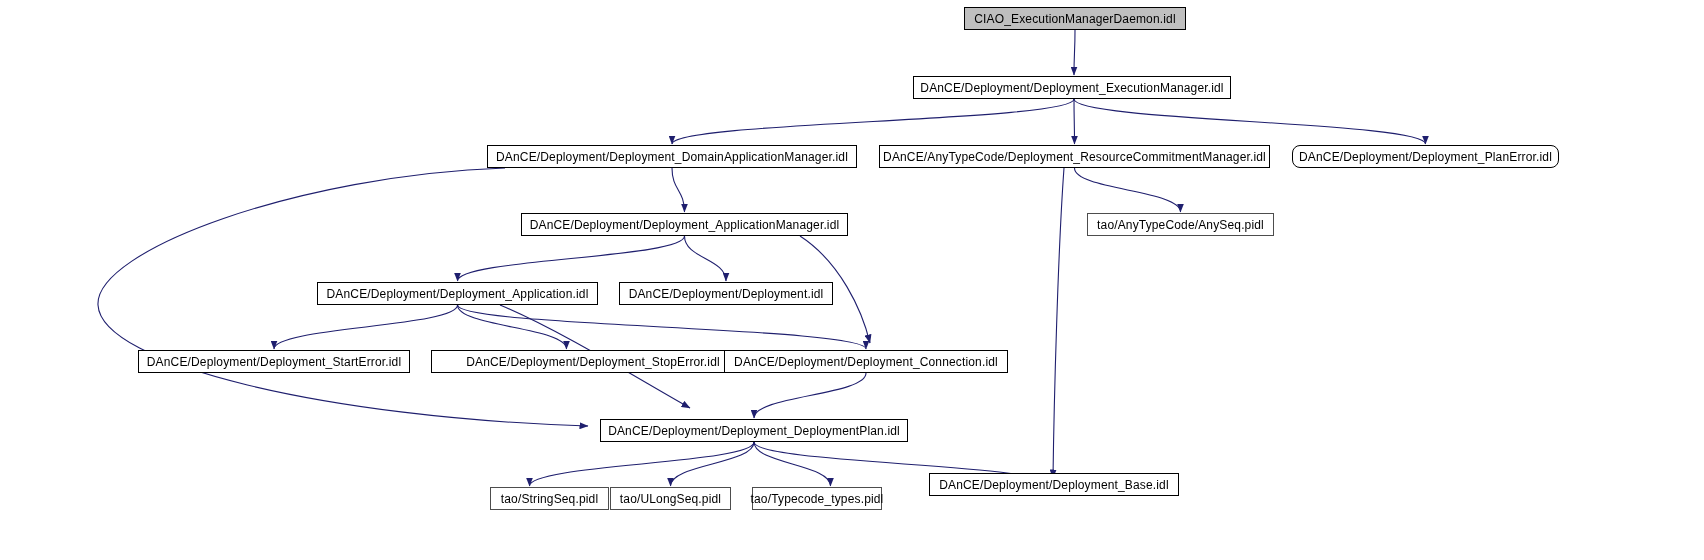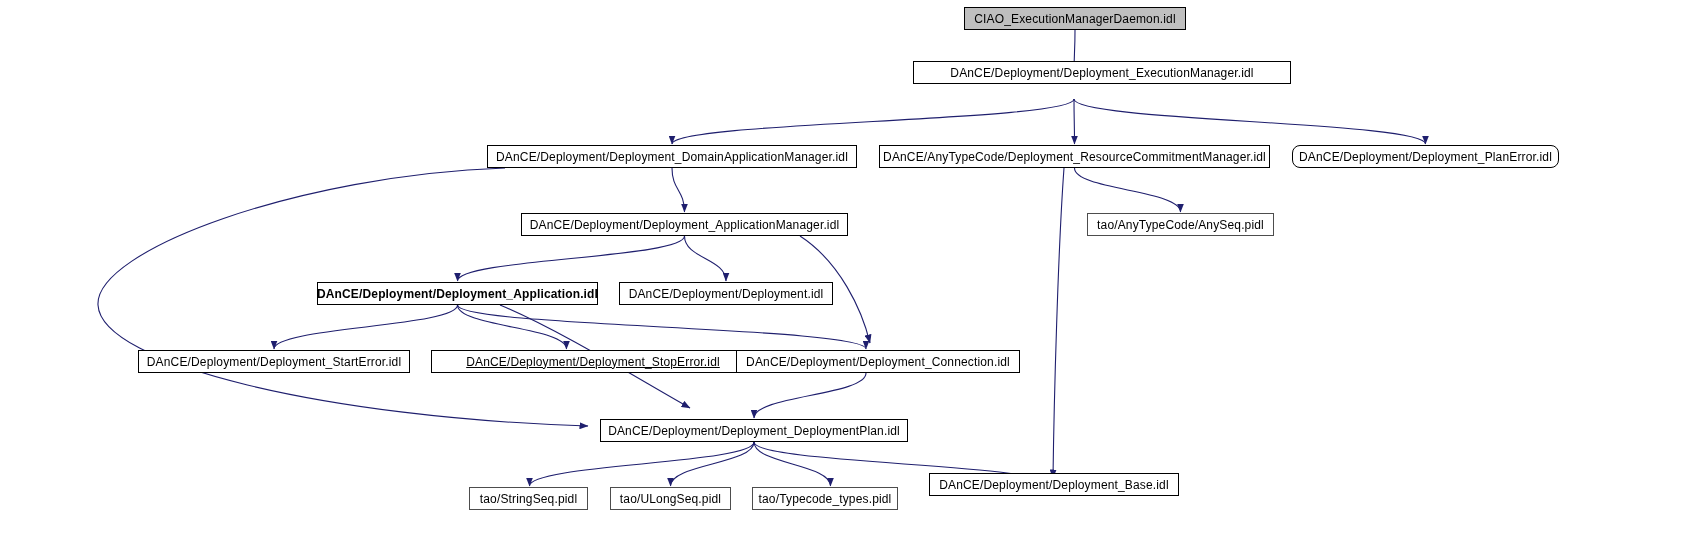--- a/index.html
+++ b/index.html
@@ -78,62 +78,62 @@
         <path d="M 754,442 C 754,464 529.5,464 529.5,486" fill="none" stroke="#1f1f6e" stroke-width="1.1" marker-end="url(#arrowhead)"></path>
         <path d="M 754,442 C 754,464 670.5,464 670.5,486" fill="none" stroke="#1f1f6e" stroke-width="1.1" marker-end="url(#arrowhead)"></path>
         <path d="M 754,442 C 754,464 830.5,464 830.5,486" fill="none" stroke="#1f1f6e" stroke-width="1.1" marker-end="url(#arrowhead)"></path>
         <path d="M 754,442 C 754,464 1054,464 1054,486" fill="none" stroke="#1f1f6e" stroke-width="1.1" marker-end="url(#arrowhead)"></path>
       </g>
   </svg>
   <div id="nodes-layer">
       <div class="node root" style="left: 964px; top: 7px; width: 222px;">
         <span>CIAO_ExecutionManagerDaemon.idl</span>
       </div>
-      <div class="node" style="left: 913px; top: 61px; width: 378px;">
+      <div class="node" style="left: 913px; top: 76px; width: 318px;">
         <span>DAnCE/Deployment/Deployment_ExecutionManager.idl</span>
       </div>
       <div class="node" style="left: 487px; top: 145px; width: 370px;">
         <span>DAnCE/Deployment/Deployment_DomainApplicationManager.idl</span>
       </div>
       <div class="node" style="left: 879px; top: 145px; width: 391px;">
         <span>DAnCE/AnyTypeCode/Deployment_ResourceCommitmentManager.idl</span>
       </div>
       <div class="node" style="left: 1292px; top: 145px; width: 267px; border-radius: 8px;">
         <span>DAnCE/Deployment/Deployment_PlanError.idl</span>
       </div>
       <div class="node" style="left: 521px; top: 213px; width: 327px;">
         <span>DAnCE/Deployment/Deployment_ApplicationManager.idl</span>
       </div>
       <div class="node pidl" style="left: 1087px; top: 213px; width: 187px;">
         <span>tao/AnyTypeCode/AnySeq.pidl</span>
       </div>
-      <div class="node" style="left: 317px; top: 282px; width: 281px; font-weight: bold;">
+      <div class="node" style="left: 317px; top: 282px; width: 281px;">
         <span>DAnCE/Deployment/Deployment_Application.idl</span>
       </div>
       <div class="node" style="left: 619px; top: 282px; width: 214px; align-items: center;">
         <span>DAnCE/Deployment/Deployment.idl</span>
       </div>
       <div class="node" style="left: 138px; top: 350px; width: 272px;">
         <span>DAnCE/Deployment/Deployment_StartError.idl</span>
       </div>
-      <div class="node" style="left: 431px; top: 350px; width: 324px; text-decoration: underline;">
+      <div class="node" style="left: 431px; top: 350px; width: 324px;">
         <span>DAnCE/Deployment/Deployment_StopError.idl</span>
       </div>
-      <div class="node" style="left: 724px; top: 350px; width: 284px; margin-left: 12px;">
+      <div class="node" style="left: 724px; top: 350px; width: 284px;">
         <span>DAnCE/Deployment/Deployment_Connection.idl</span>
       </div>
       <div class="node" style="left: 600px; top: 419px; width: 308px;">
         <span>DAnCE/Deployment/Deployment_DeploymentPlan.idl</span>
       </div>
-      <div class="node pidl" style="left: 469px; top: 487px; width: 119px;">
+      <div class="node pidl" style="left: 490px; top: 487px; width: 119px;">
         <span>tao/StringSeq.pidl</span>
       </div>
       <div class="node pidl" style="left: 610px; top: 487px; width: 121px;">
         <span>tao/ULongSeq.pidl</span>
       </div>
-      <div class="node pidl" style="left: 752px; top: 487px; width: 146px;">
+      <div class="node pidl" style="left: 752px; top: 487px; width: 130px;">
         <span>tao/Typecode_types.pidl</span>
       </div>
       <div class="node" style="left: 929px; top: 473px; width: 250px;">
         <span>DAnCE/Deployment/Deployment_Base.idl</span>
       </div>
     </div>
 </div>
 
 </body></html>

